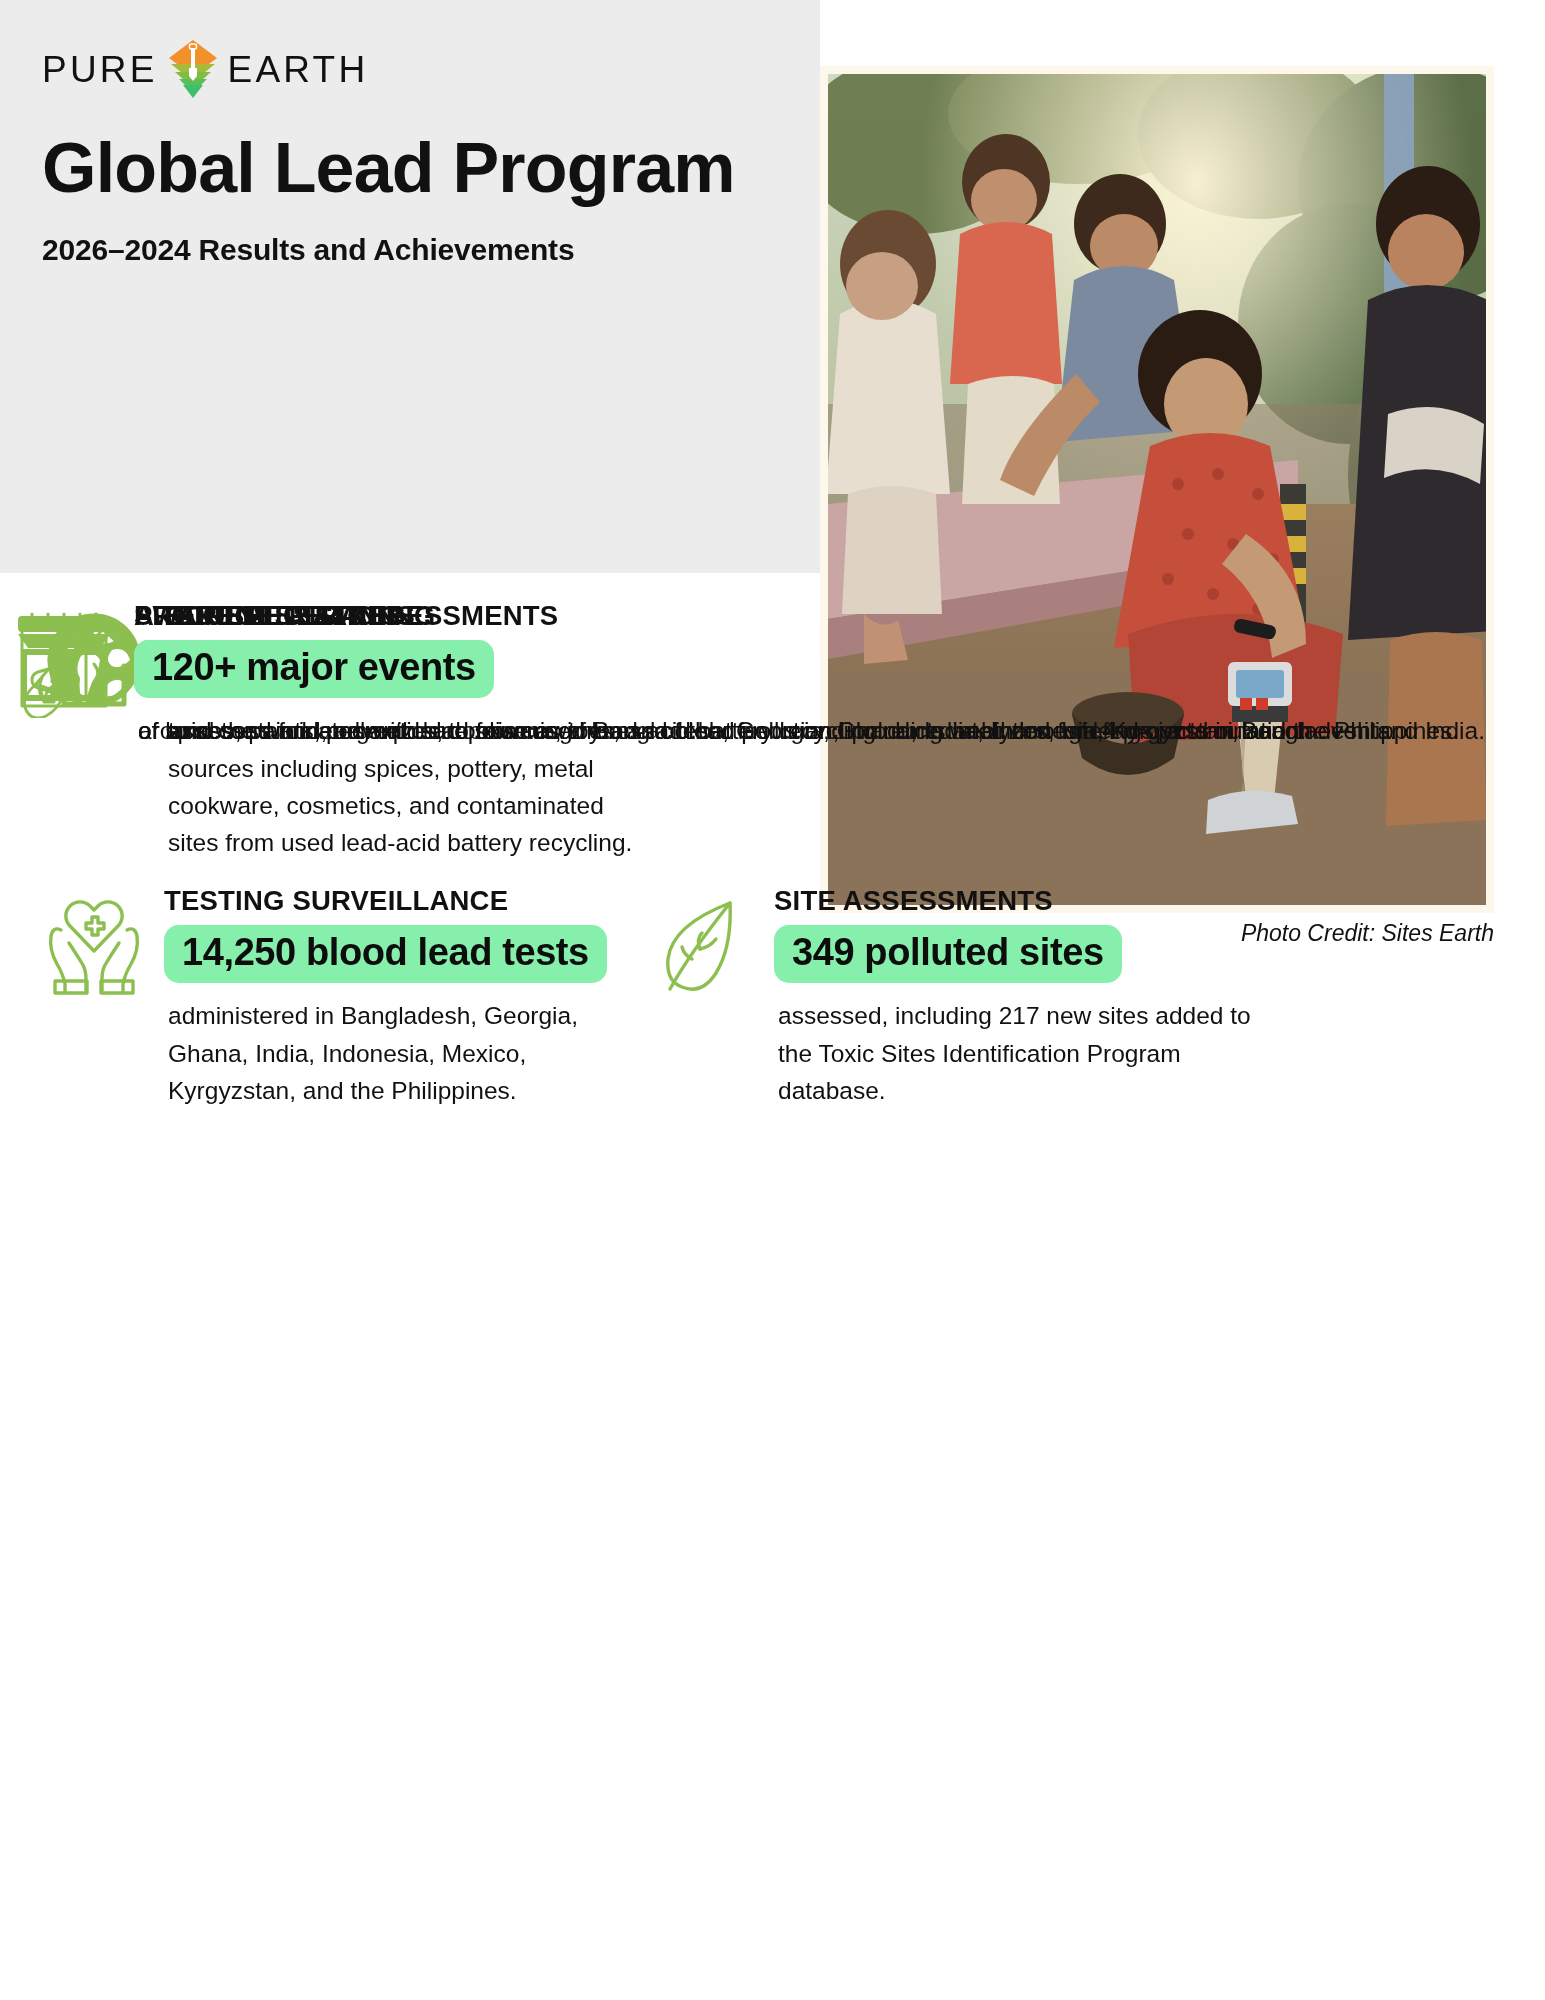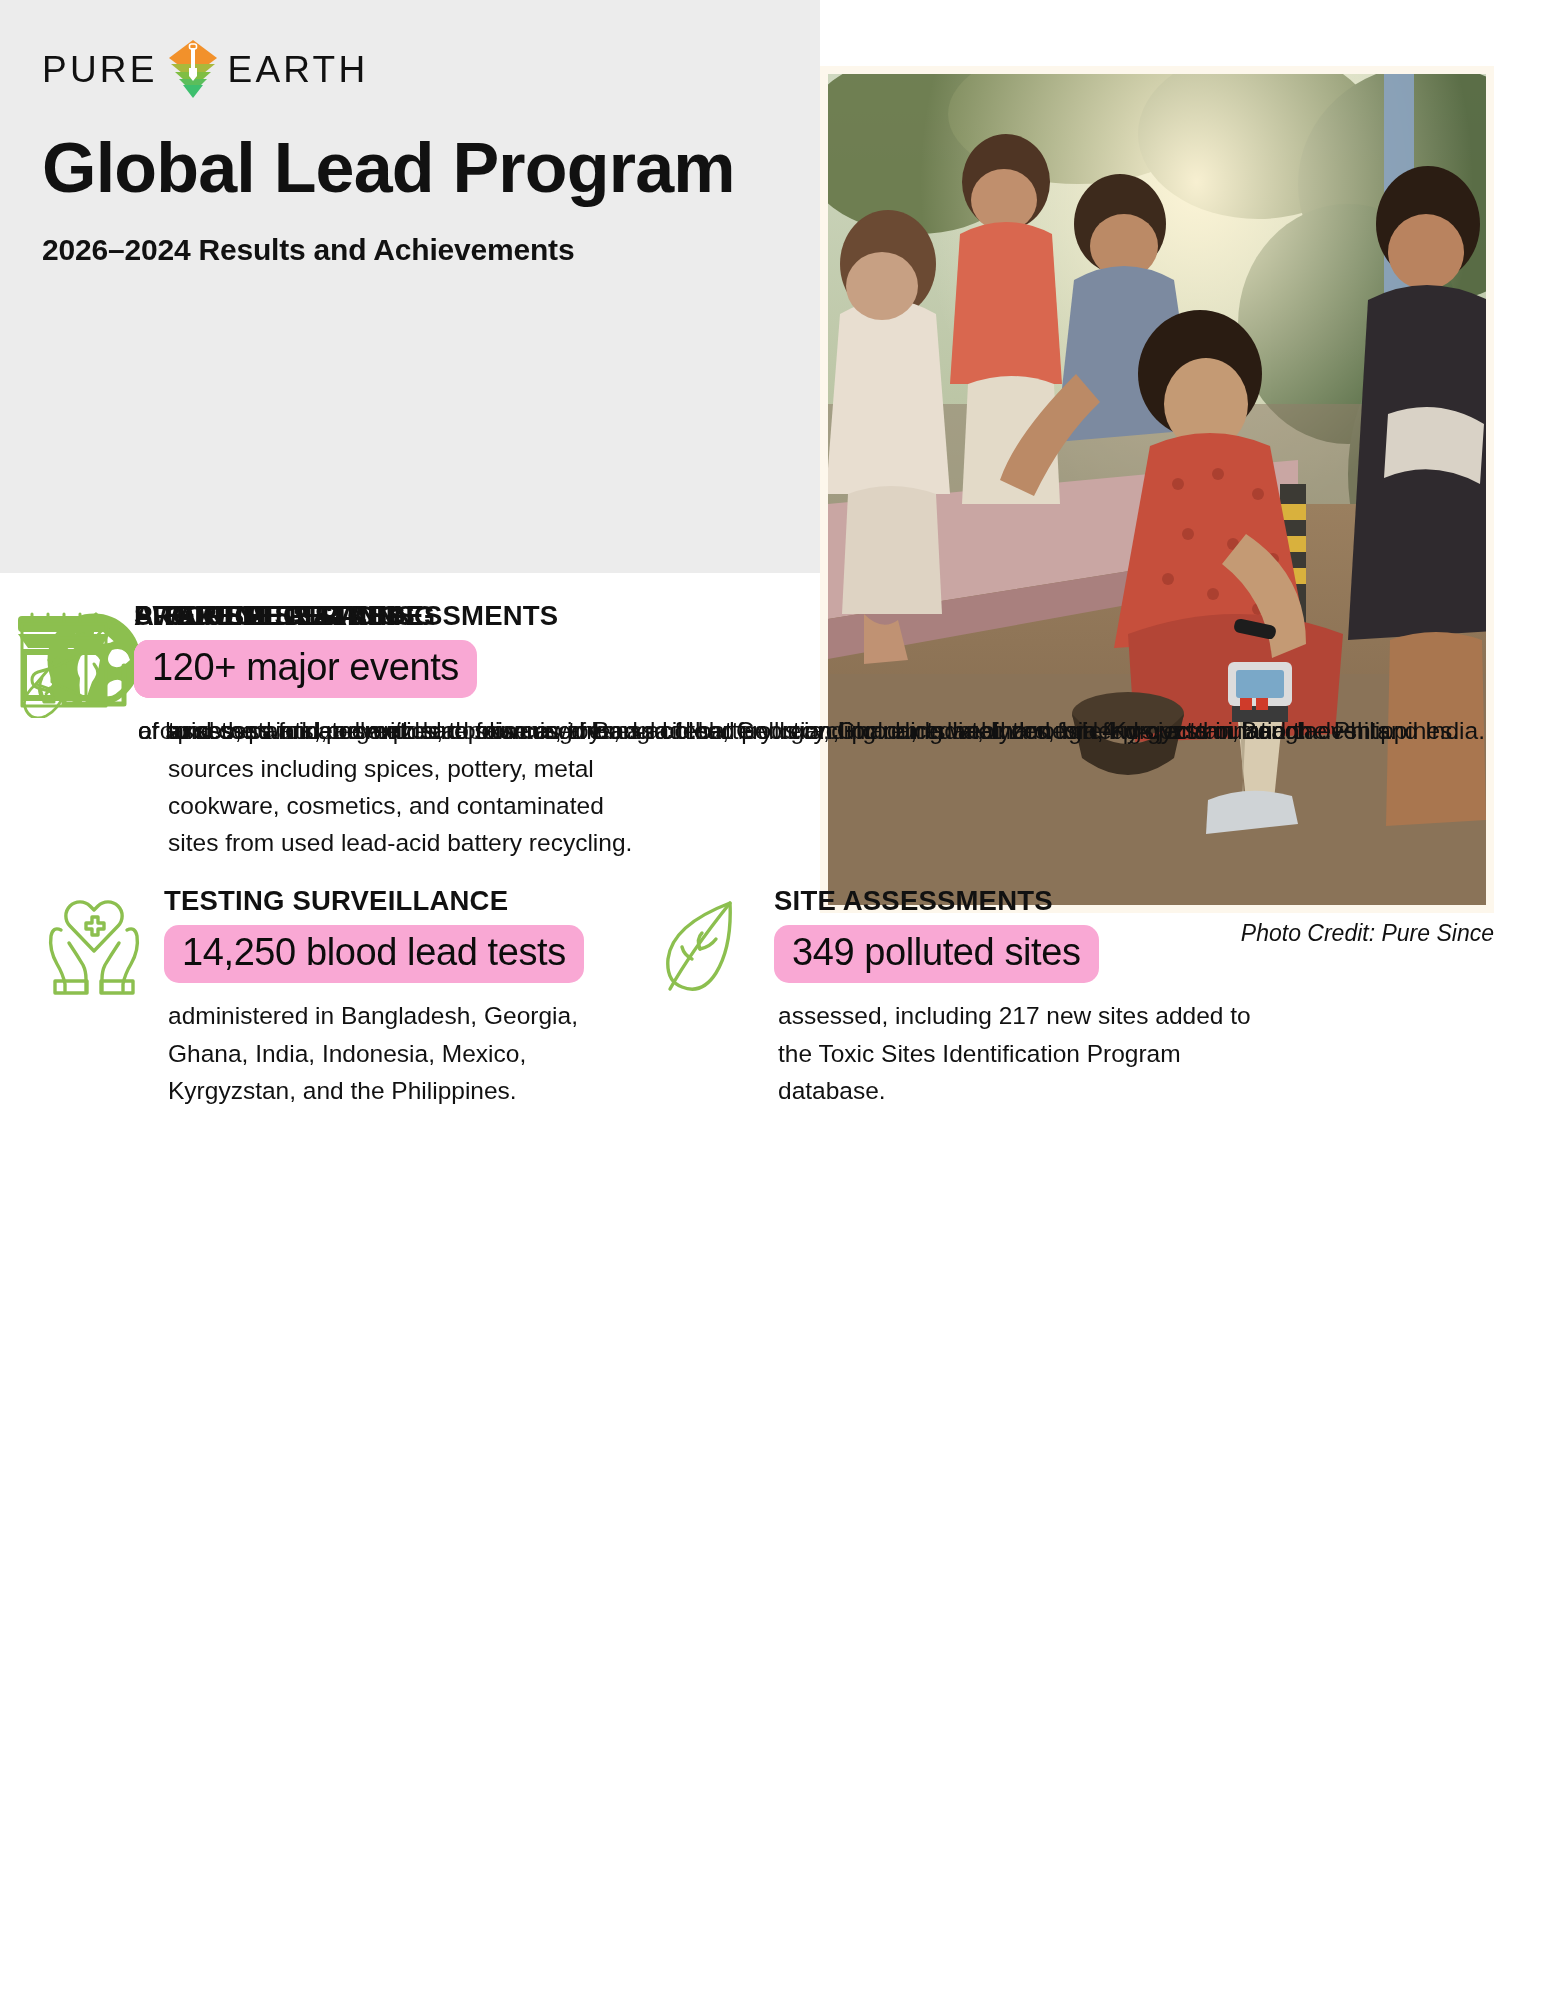--- a/index.html
+++ b/index.html
@@ -133,25 +133,25 @@
     font-size: 27.5px;
     font-weight: 700;
     letter-spacing: 0.2px;
     color: #111;
     margin-bottom: 8px;
     white-space: nowrap;
   }
 
   .stat-badge {
     display: inline-block;
-    background: #f9a8d4;
+    background: #86efac;
     border-radius: 15px;
     padding: 7px 18px 10px 18px;
     font-size: 38px;
-    font-weight: 400;
+    font-weight: 700;
     letter-spacing: -0.4px;
     color: #0d0d0d;
     white-space: nowrap;
     line-height: 1.08;
   }
 
   .stat-desc {
     margin-top: 14px;
     font-size: 24.5px;
     line-height: 1.53;
@@ -332,21 +332,21 @@
           <path d="M562 566 q46 -16 92 0 l4 180 -100 6 Z" fill="#a9764f"></path>
         </g>
 
         <g>
           <ellipse cx="300" cy="640" rx="56" ry="22" fill="#4a3b2b"></ellipse>
           <path d="M244 640 q56 60 112 0 l-10 44 q-46 34 -92 0 Z" fill="#3b2f22"></path>
         </g>
       </svg>
     </div>
   </div>
-  <div class="photo-credit">Photo Credit: Pure Since</div>
+  <div class="photo-credit">Photo Credit: Sites Earth</div>
 
   <div class="stats">
 
     <div class="stat s-global">
       <div class="stat-icon">
         <svg width="104" height="104" viewBox="0 0 104 104" xmlns="http://www.w3.org/2000/svg">
           <circle cx="52" cy="52" r="44" fill="#8CBF4F"></circle>
           <circle cx="52" cy="52" r="44" fill="none" stroke="#8CBF4F" stroke-width="5"></circle>
           <path d="M26 28 q12 -6 20 2 q-4 8 -12 8 q-4 6 -10 4 q0 -10 2 -14 Z
                    M52 24 q14 -2 22 8 q-10 6 -18 2 q-6 2 -4 -10 Z

